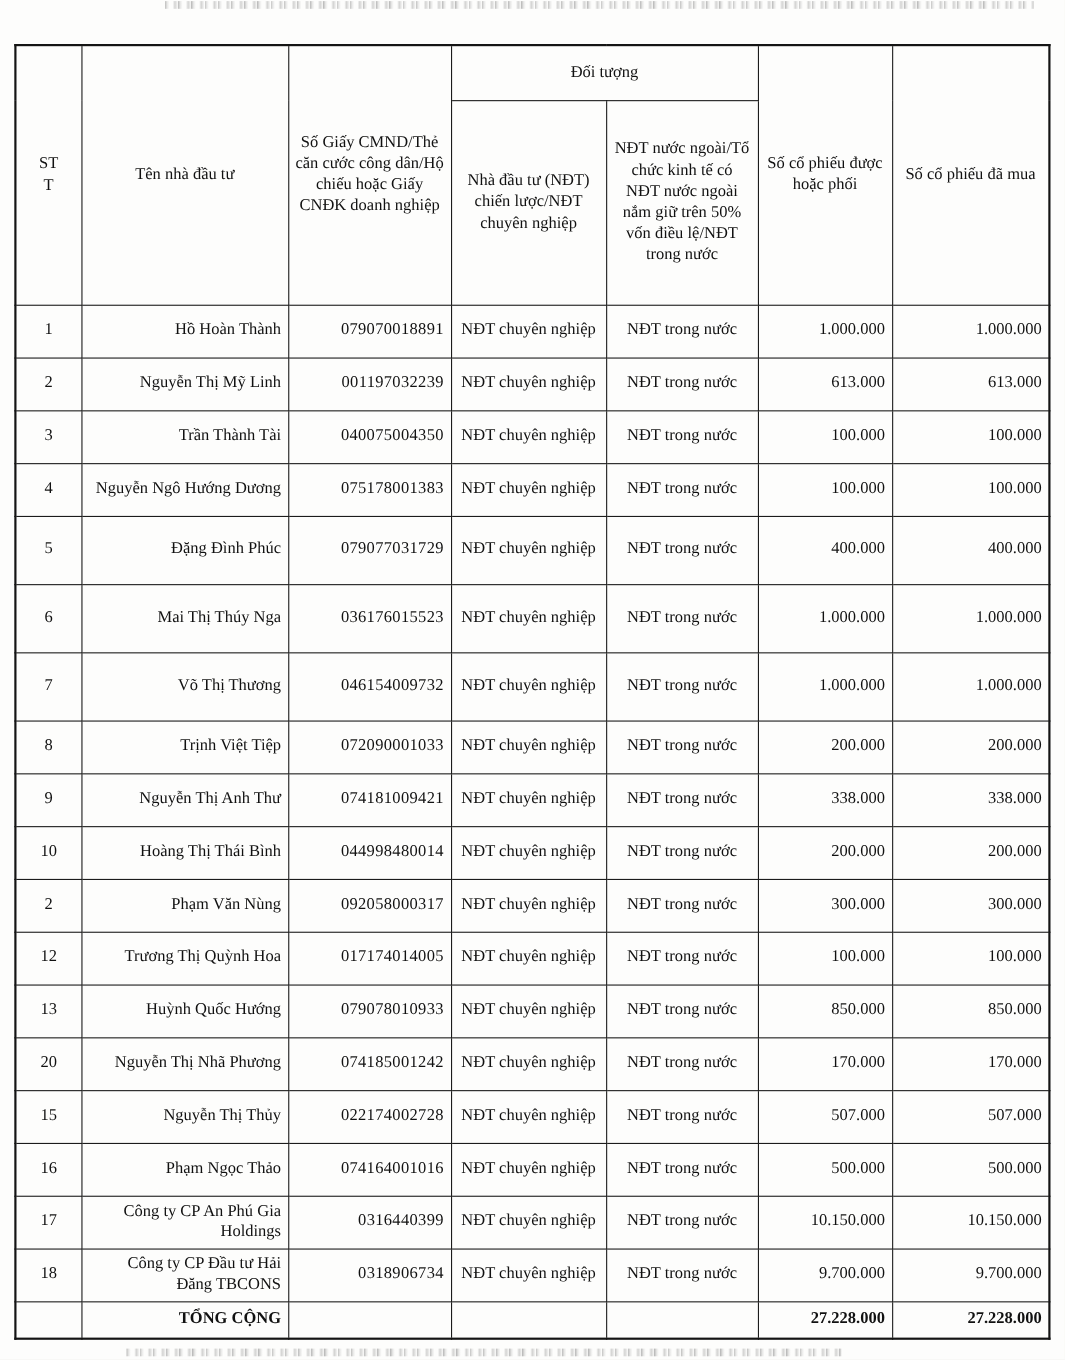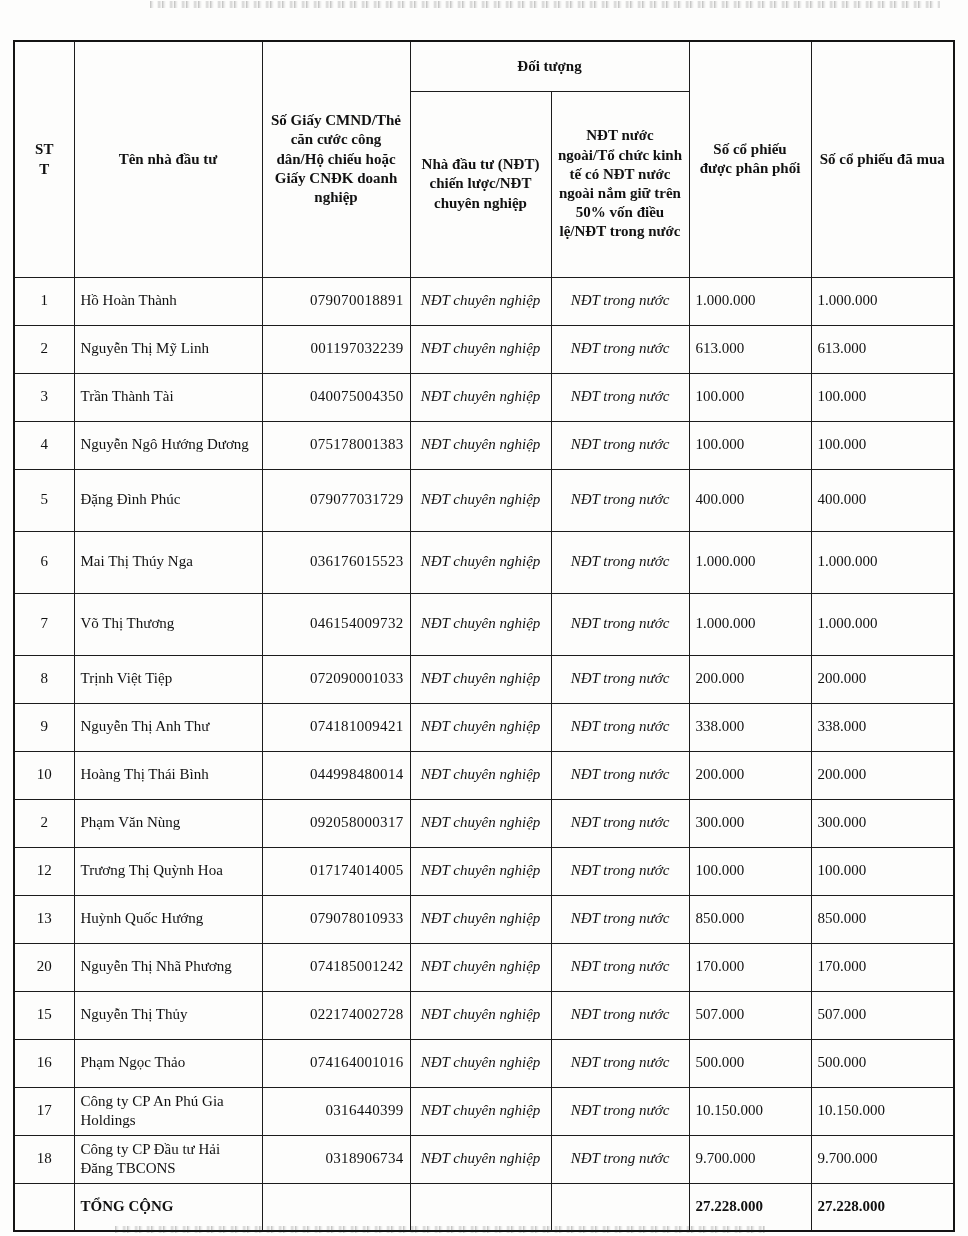--- a/index.html
+++ b/index.html
@@ -42,46 +42,46 @@
   }
   table.alloc th, table.alloc td {
     border: 1.5px solid #1c1c1c;
     vertical-align: middle;
     padding: 3px 6px;
     overflow: hidden;
   }
   table.alloc { border: 2px solid #141414; }
 
   thead th {
-    font-weight: bold;
+    font-weight: normal;
     text-align: center;
     padding: 4px 7px;
   }
   tr.head-group { height: 50px; }
   tr.head-sub   { height: 186px; }
 
   th.stt-head span {
     display: inline-block;
     max-width: 26px;
     word-break: break-all;
     line-height: 1.35;
   }
 
   tbody tr { height: 48px; }
   tbody tr:nth-child(5),
   tbody tr:nth-child(6),
   tbody tr:nth-child(7) { height: 62px; }
 
   td.c-stt  { text-align: center; }
-  td.c-name { text-align: left; padding-left: 9px; padding-right: 4px; }
+  td.c-name { text-align: right; padding-left: 9px; padding-right: 4px; }
   td.c-id   { text-align: right; letter-spacing: 0.3px; }
-  td.c-type, td.c-res { text-align: center; font-style: italic; }
-  td.c-num  { text-align: left; padding-right: 12px; }
-
-  tfoot tr { height: 48px; }
+  td.c-type, td.c-res { text-align: center; }
+  td.c-num  { text-align: right; padding-right: 12px; }
+
+  tfoot tr { height: 34px; }
   tfoot td { font-weight: bold; }
   tfoot td.c-name { text-transform: none; }
 </style>
 </head>
 <body>
 
 <div class="page">
 
   <div class="smudge smudge-top"></div>
 
@@ -94,21 +94,21 @@
       <col style="width:138px">
       <col style="width:122px">
       <col style="width:143px">
     </colgroup>
     <thead>
       <tr class="head-group">
         <th rowspan="2" class="stt-head"><span>STT</span></th>
         <th rowspan="2">Tên nhà đầu tư</th>
         <th rowspan="2">Số Giấy CMND/Thẻ căn cước công dân/Hộ chiếu hoặc Giấy CNĐK doanh nghiệp</th>
         <th colspan="2">Đối tượng</th>
-        <th rowspan="2">Số cổ phiếu được phân phối</th>
+        <th rowspan="2">Số cổ phiếu được hoặc phối</th>
         <th rowspan="2">Số cổ phiếu đã mua</th>
       </tr>
       <tr class="head-sub">
         <th>Nhà đầu tư (NĐT) chiến lược/NĐT chuyên nghiệp</th>
         <th>NĐT nước ngoài/Tổ chức kinh tế có NĐT nước ngoài nắm giữ trên 50% vốn điều lệ/NĐT trong nước</th>
       </tr>
     </thead>
     <tbody>
         <tr>
     <td class="c-stt">1</td>

